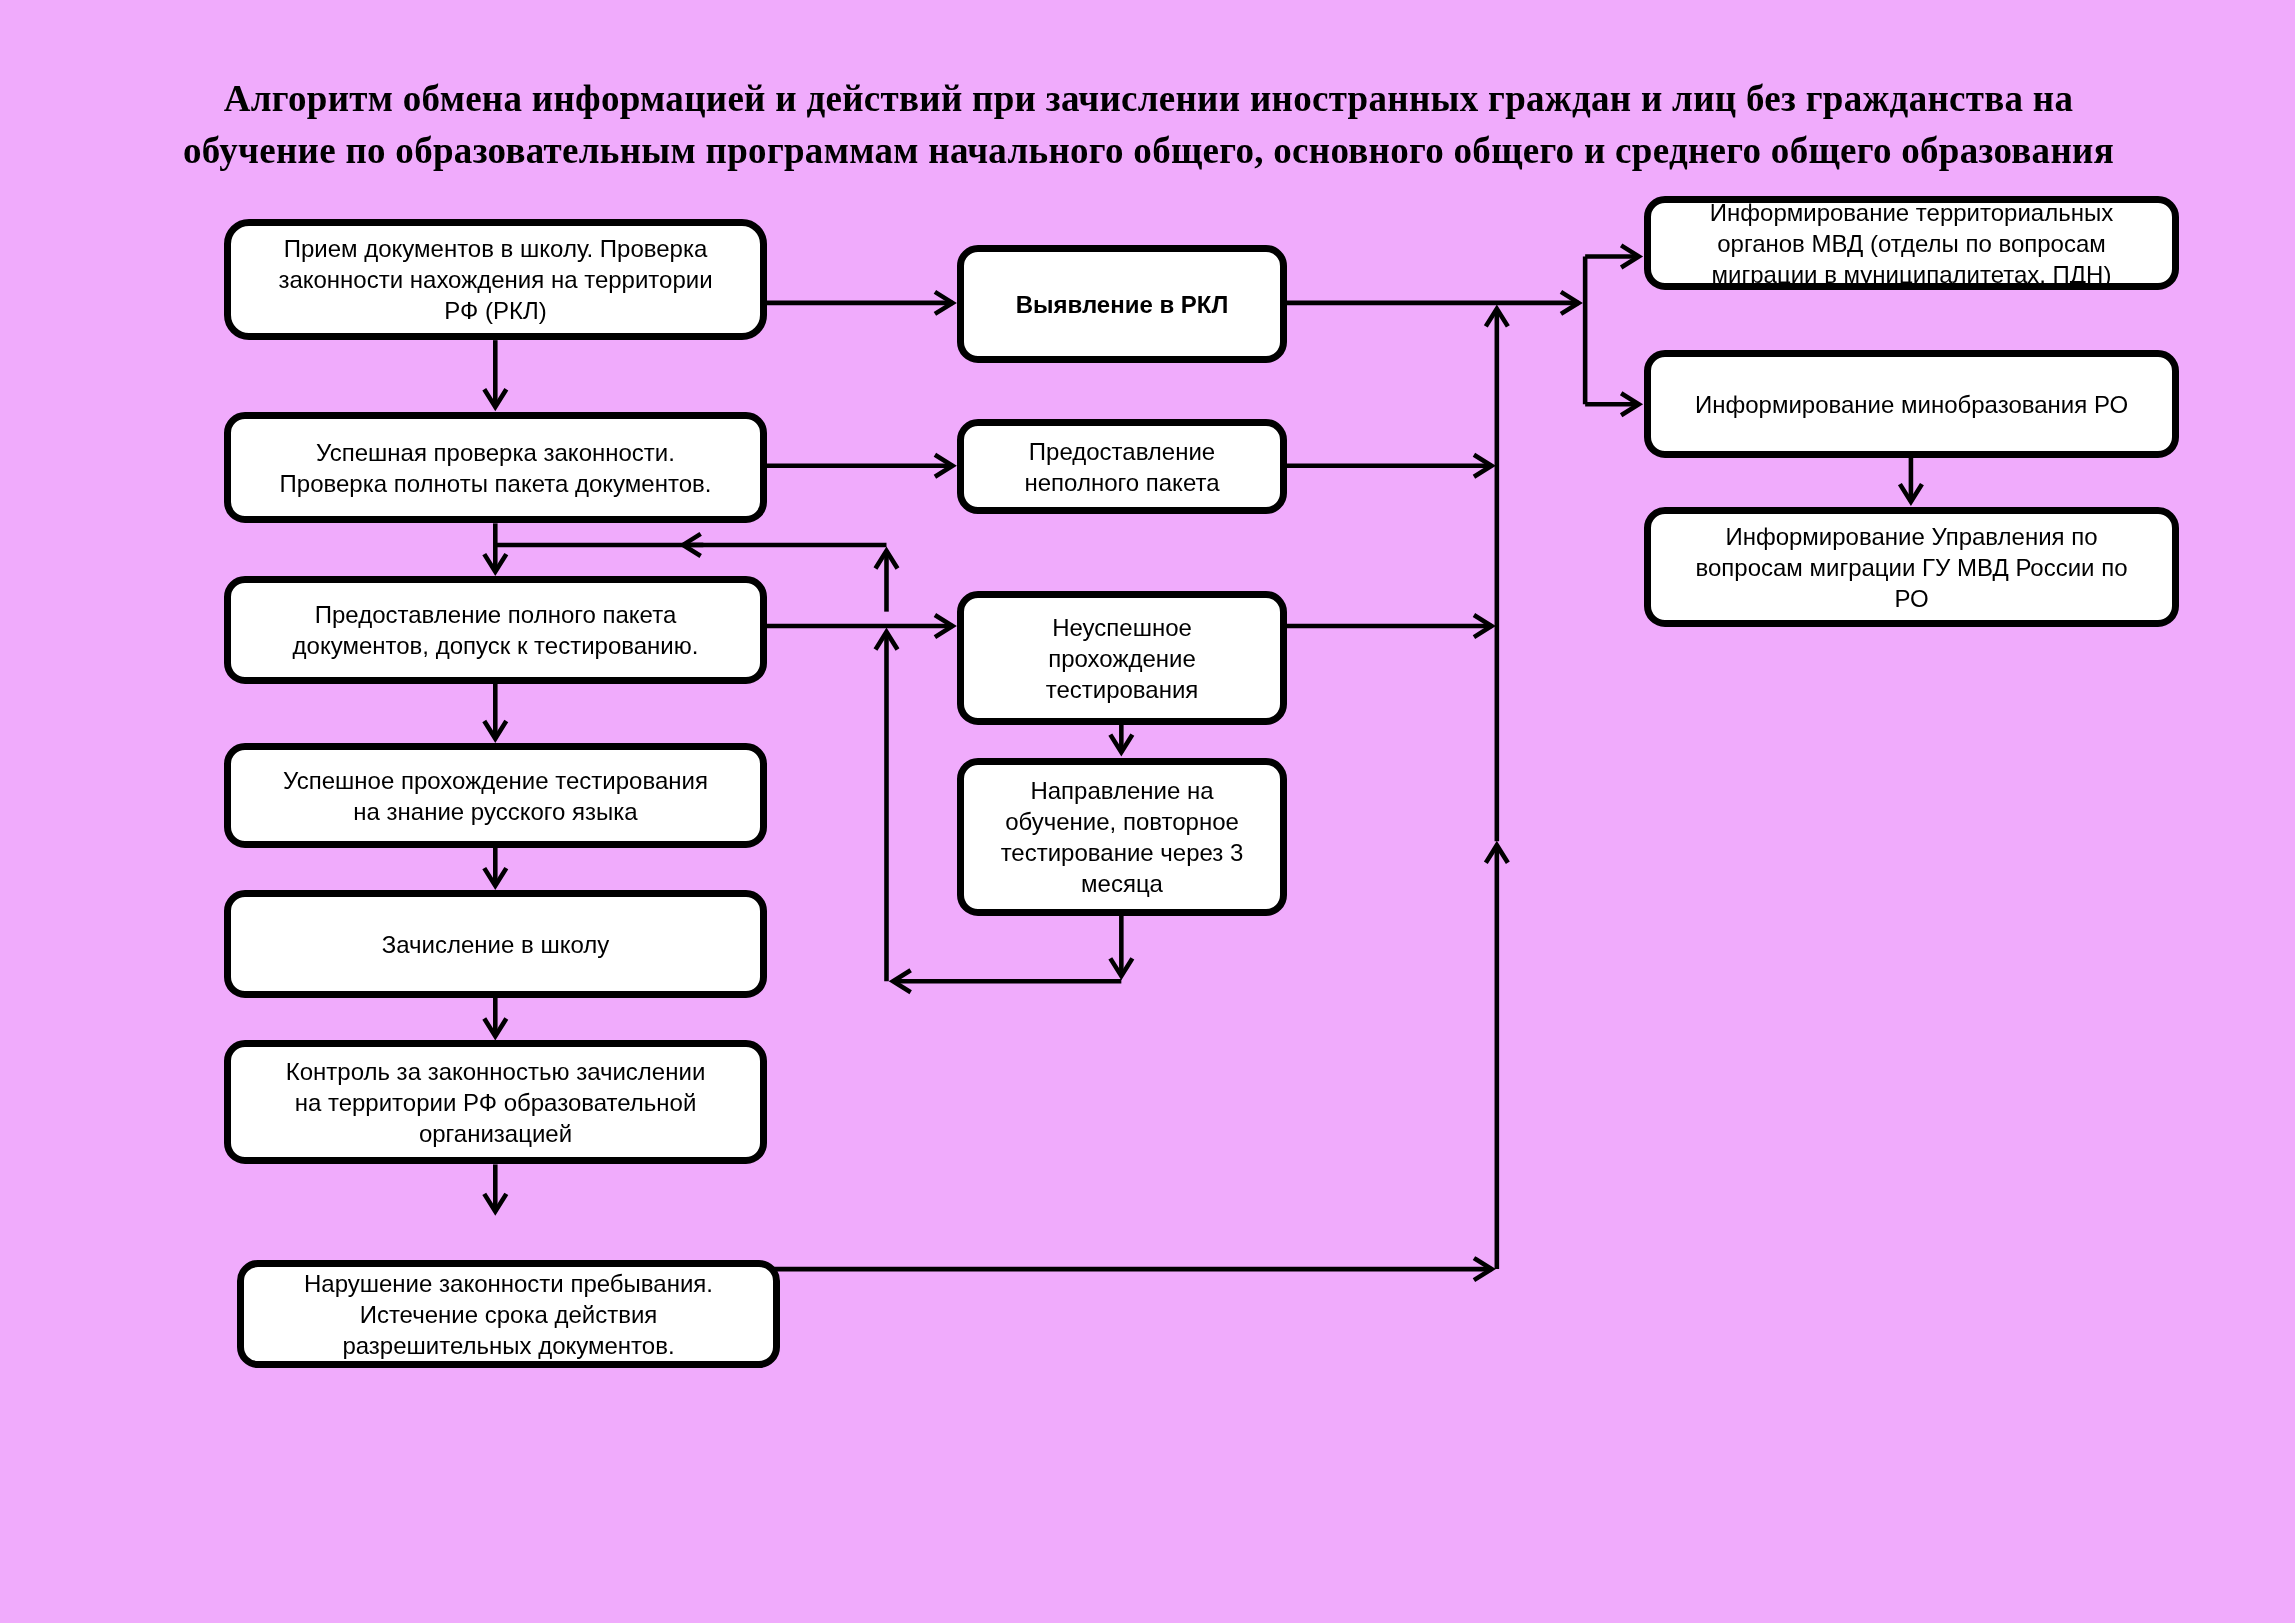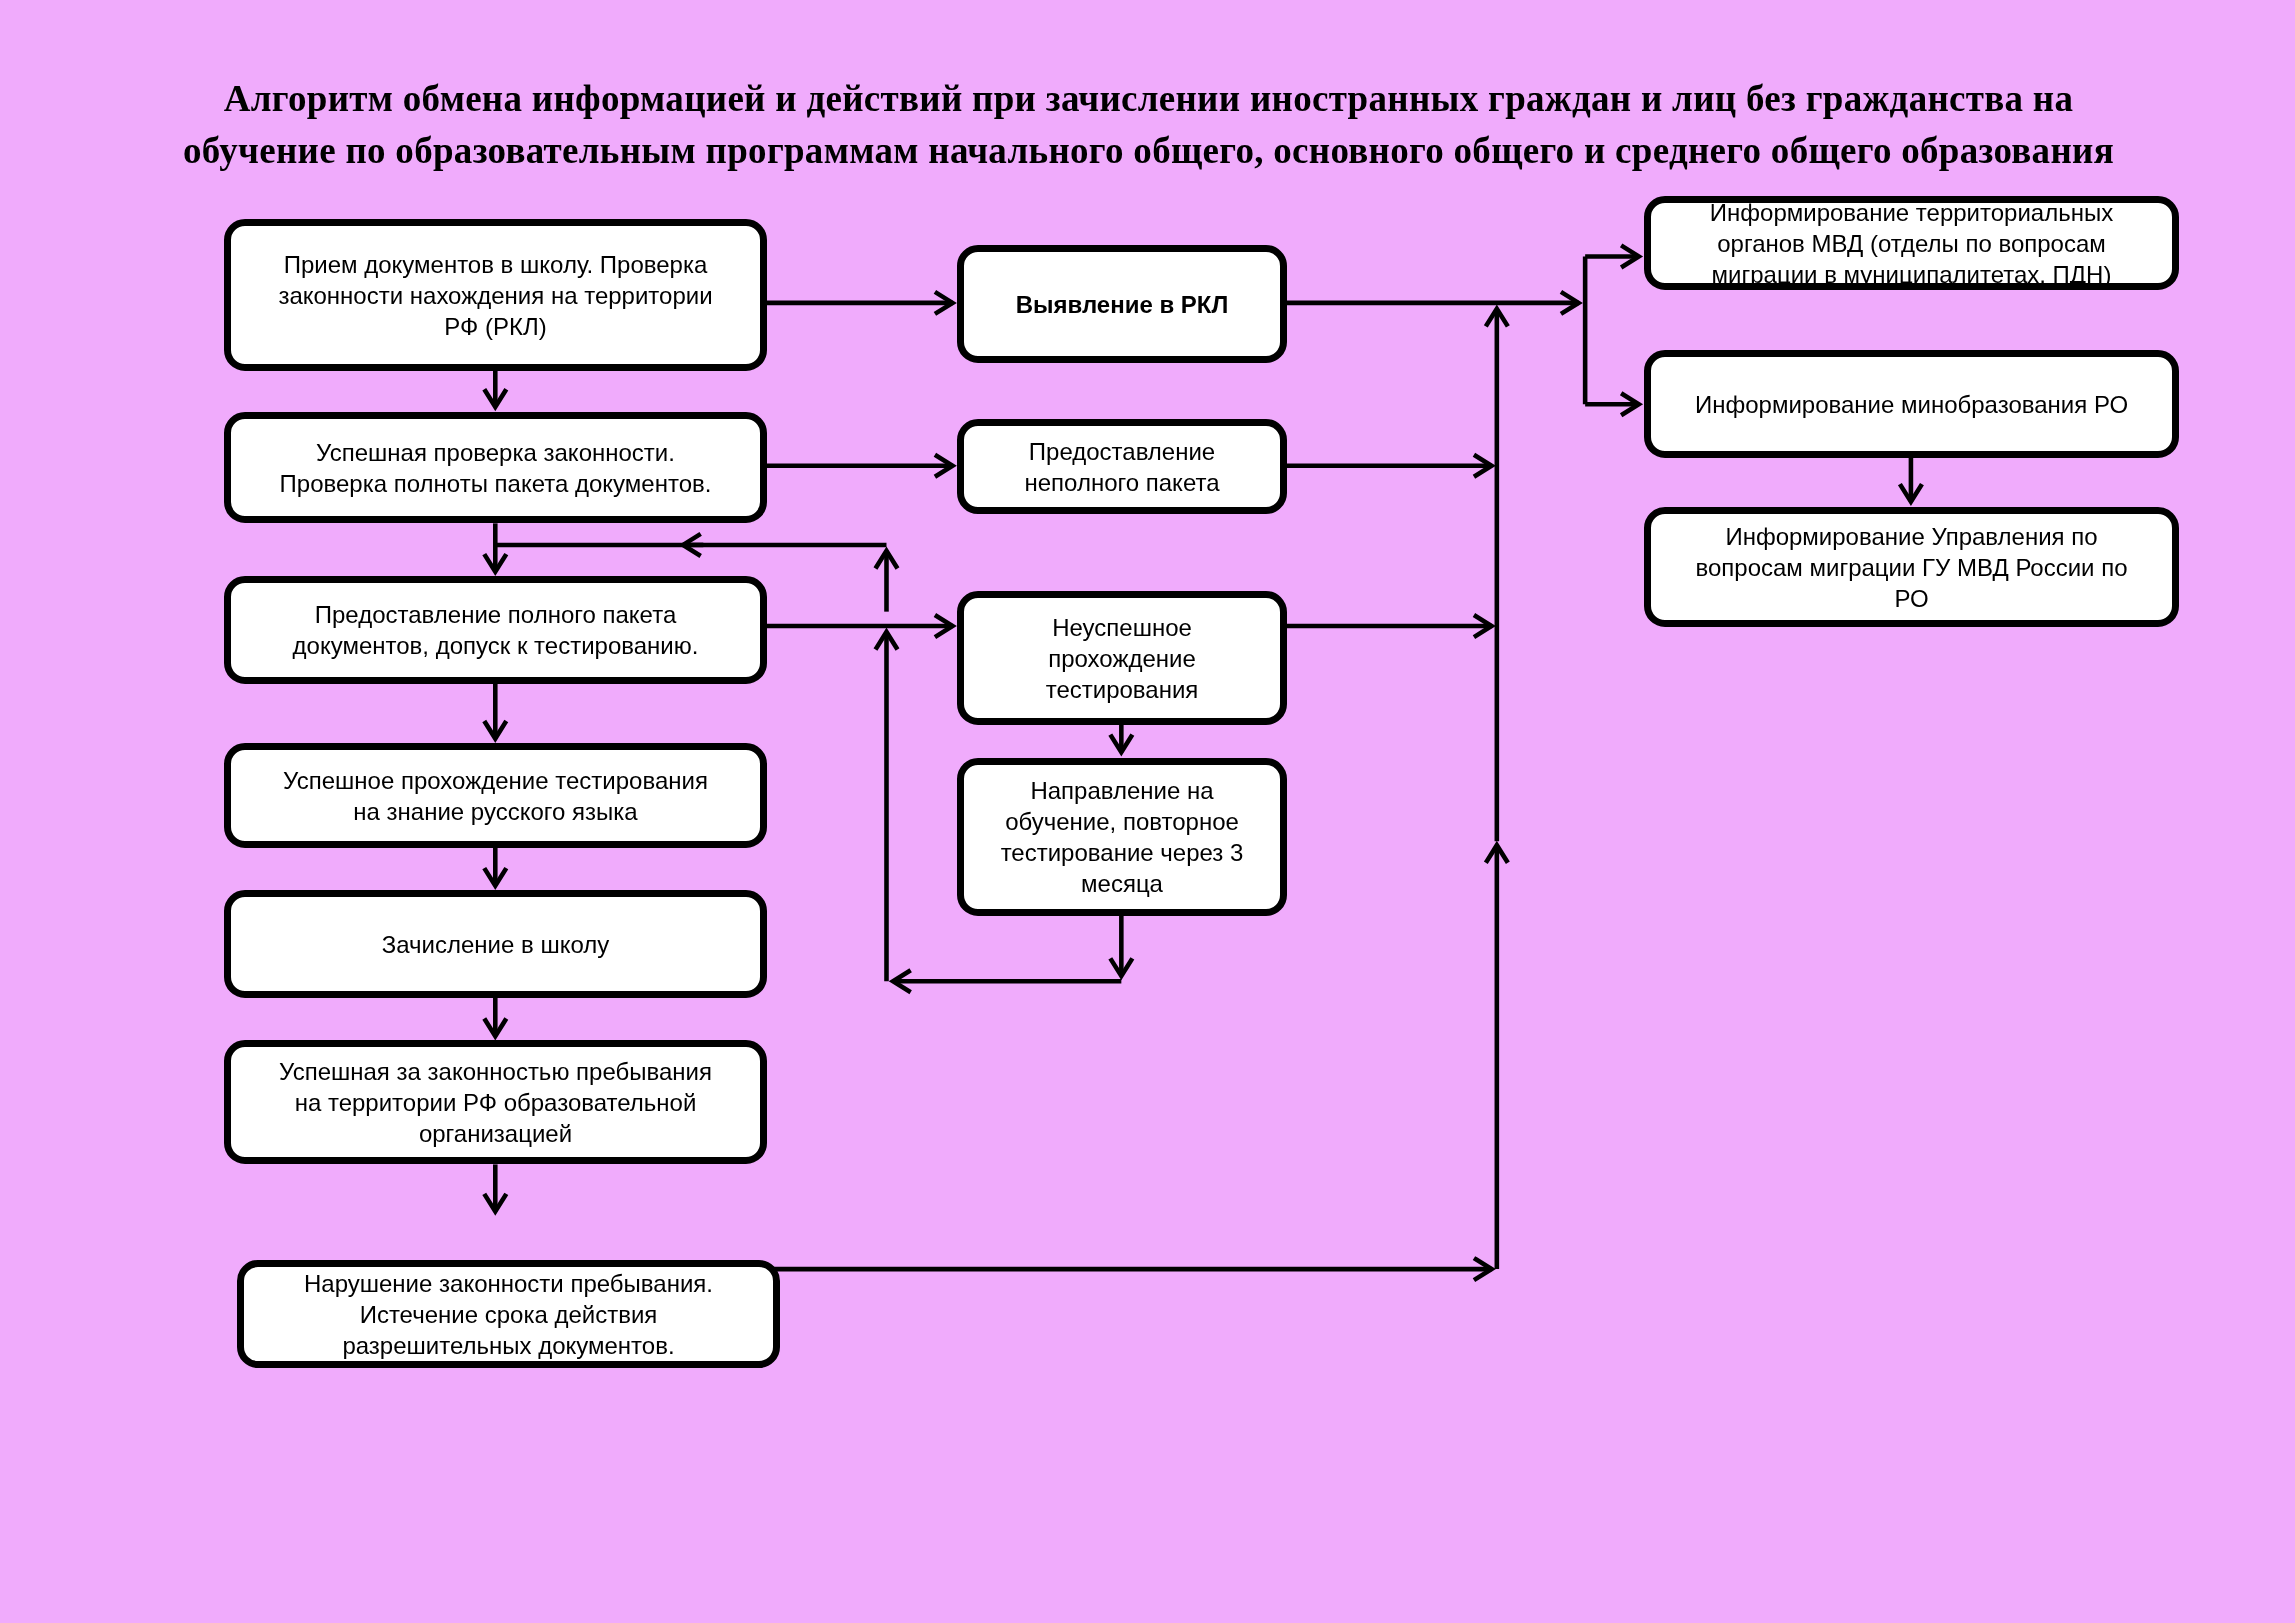--- a/index.html
+++ b/index.html
@@ -46,21 +46,21 @@
     justify-content: center;
     padding: 5.2px 14.4px;
   }
   .node .label {
     white-space: pre-line;
     text-align: center;
     font-size: 24px;
     line-height: 31px;
   }
   
-  #b-l1 { left: 224px;  top: 219px;  width: 543px; height: 152px; }
+  #b-l1 { left: 224px;  top: 219px;  width: 543px; height: 121px; border-radius: 25px; }
   #b-l2 { left: 224px;  top: 412px;  width: 543px; height: 111px; }
   #b-l3 { left: 224px;  top: 576px;  width: 543px; height: 108px; }
   #b-l4 { left: 224px;  top: 743px; width: 543px; height: 105px; }
   #b-l5 { left: 224px;  top: 890px; width: 543px; height: 108px; }
   #b-l6 { left: 224px;  top: 1040px; width: 543px; height: 124px; }
   #b-l7 { left: 237px;  top: 1216px; width: 543px; height: 108px; margin-top: 44px; }
   
   #b-m1 { left: 957px; top: 245px;  width: 330px; height: 118px; font-weight: bold; }
   #b-m2 { left: 957px; top: 419px;  width: 330px; height: 95px; }
   #b-m3 { left: 957px; top: 559px;  width: 330px; height: 134px; margin-top: 32px; }
@@ -135,21 +135,21 @@
 документов, допуск к тестированию.</span>
   </div>
   <div class="node" id="b-l4">
     <span class="label">Успешное прохождение тестирования
 на знание русского языка</span>
   </div>
   <div class="node" id="b-l5">
     <span class="label">Зачисление в школу</span>
   </div>
   <div class="node" id="b-l6">
-    <span class="label">Успешная за законностью пребывания
+    <span class="label">Контроль за законностью зачислении
 на территории РФ образовательной
 организацией</span>
   </div>
   <div class="node" id="b-l7">
     <span class="label">Нарушение законности пребывания.
 Истечение срока действия
 разрешительных документов.</span>
   </div>
 
   <div class="node" id="b-m1">

